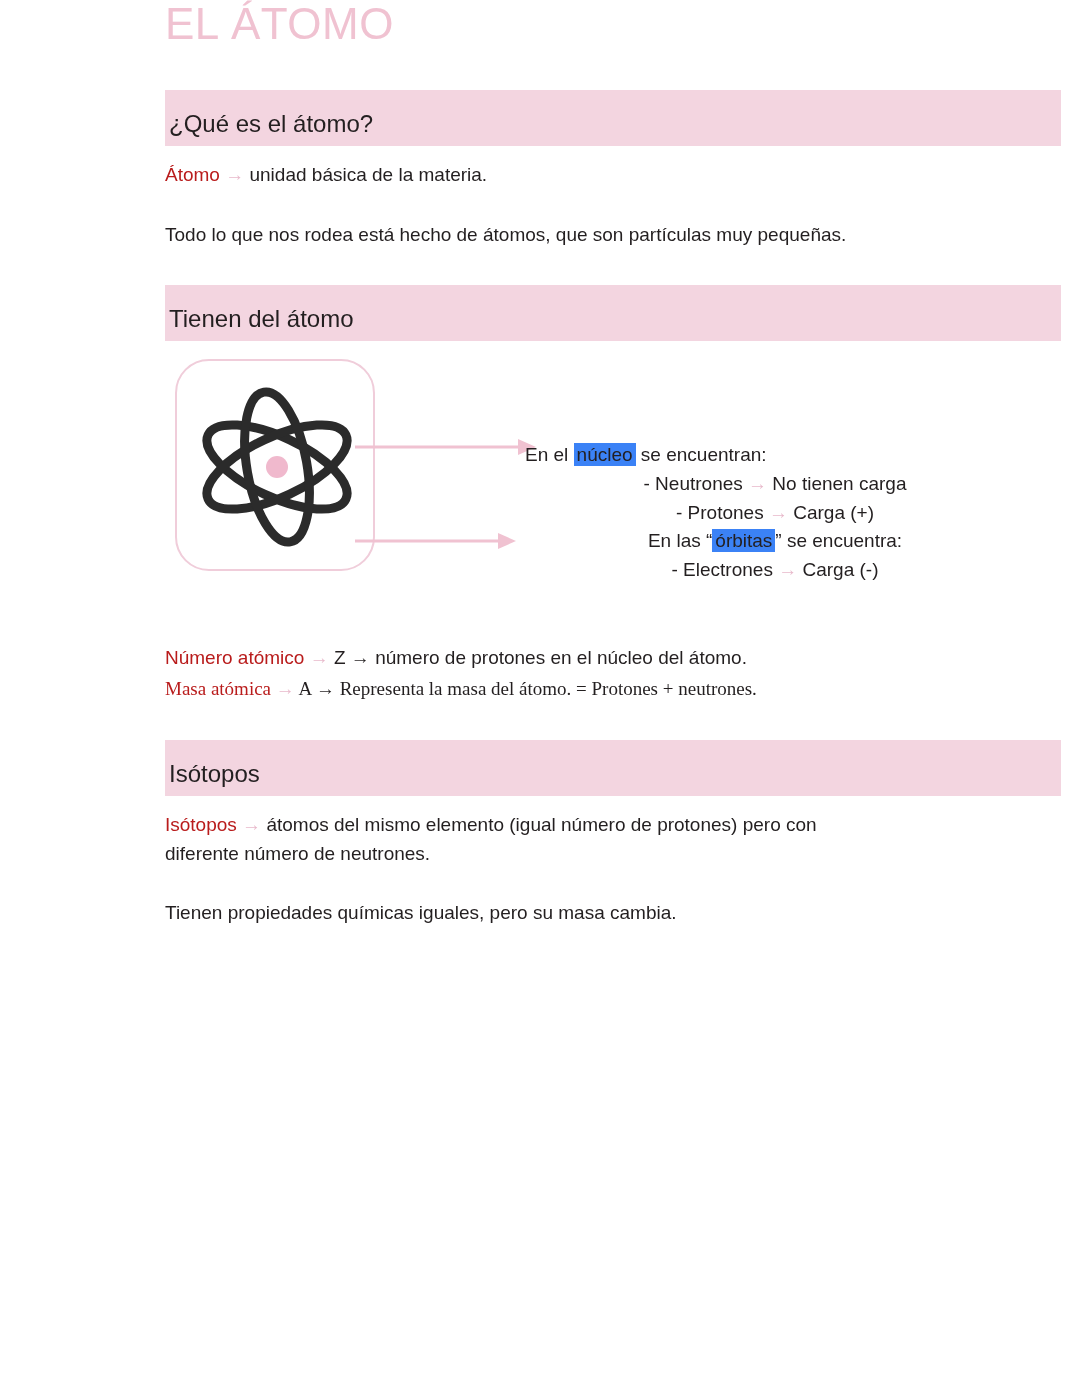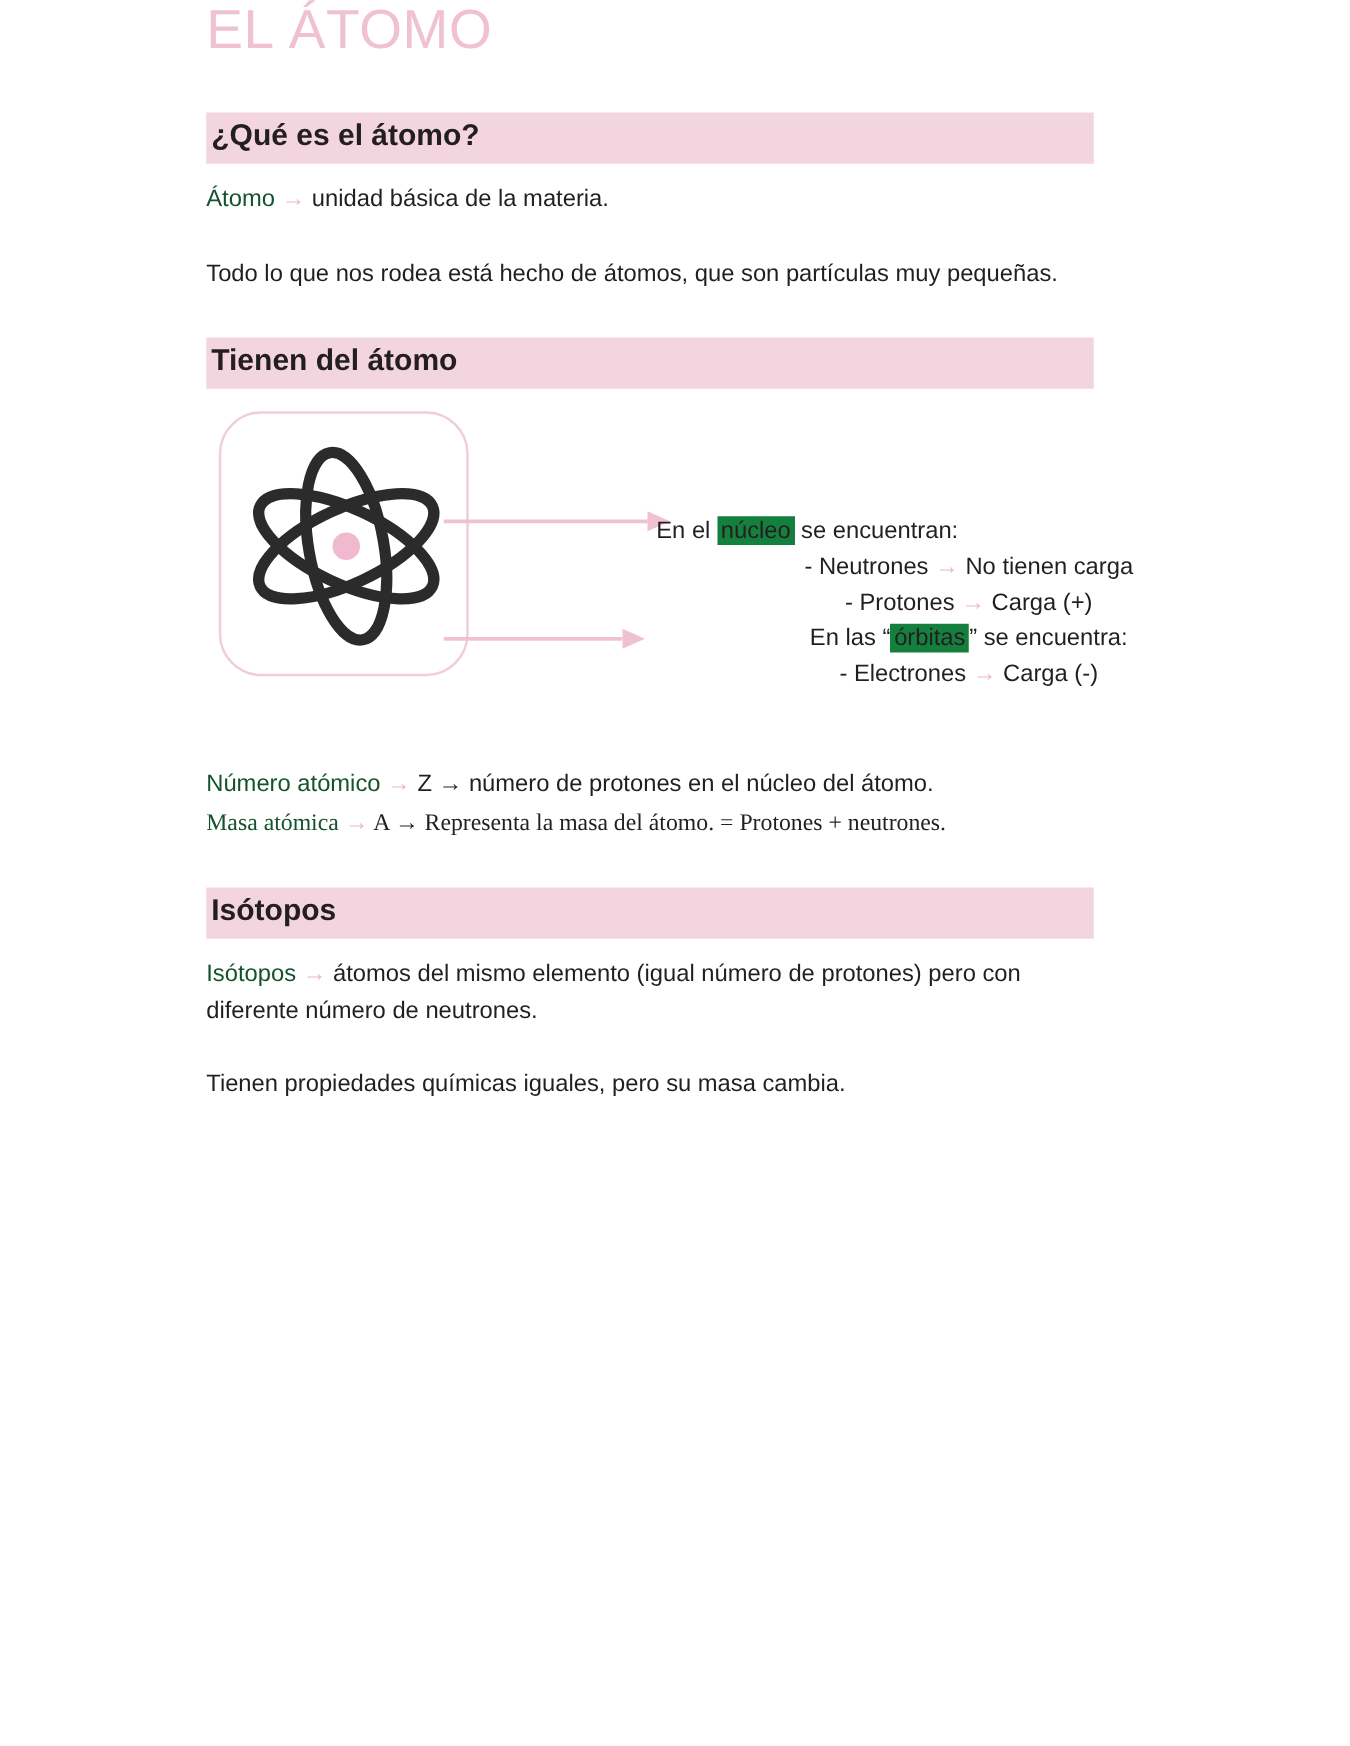--- a/index.html
+++ b/index.html
@@ -25,45 +25,45 @@
     font-size: 44px;
     font-weight: 400;
     color: #f0c2d1;
     letter-spacing: 0.5px;
     margin: 0;
     line-height: 1.1;
   }
   .section-head {
     background: #f3d5e0;
     font-size: 24px;
-    font-weight: 700;
+    font-weight: 400;
     color: #231f20;
-    padding: 5px 4px 7px 4px;
+    padding: 20px 4px 7px 4px;
     margin-top: 36px;
-    width: 710px;
+    width: 896px;
     box-sizing: border-box;
     line-height: 1.2;
   }
   .section-head.head-qes { margin-top: 42px; }
   .body-text {
     font-size: 19px;
     line-height: 1.55;
     color: #231f20;
     margin: 14px 0 0 0;
     max-width: 730px;
   }
   .body-text.spaced { margin-top: 30px; }
   .term {
-    color: #14532d;
+    color: #b91c1c;
   }
   .arrow {
     color: #e8b9cb;
   }
   .hl {
-    background: #15803d;
+    background: #3b82f6;
     padding: 1px 3px;
   }
 
   
   .diagram-row {
     position: relative;
     margin-top: 18px;
     height: 270px;
   }
   .atom-card {

